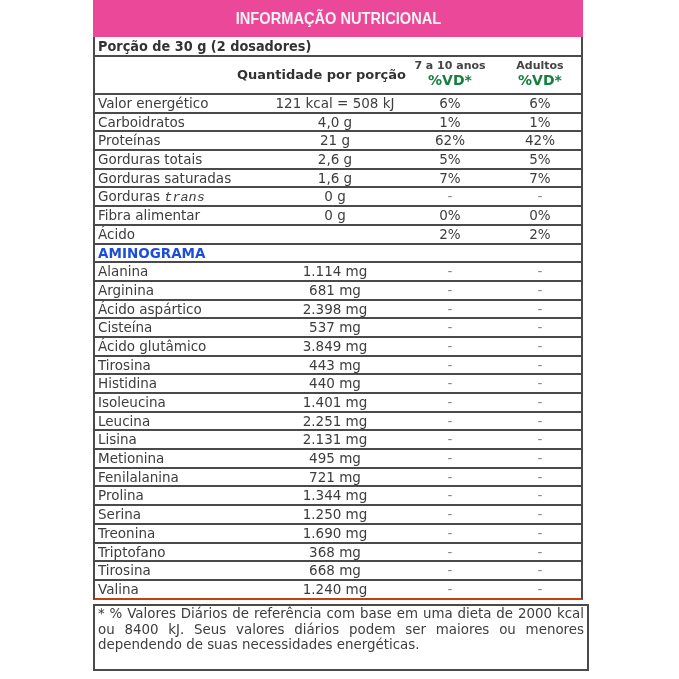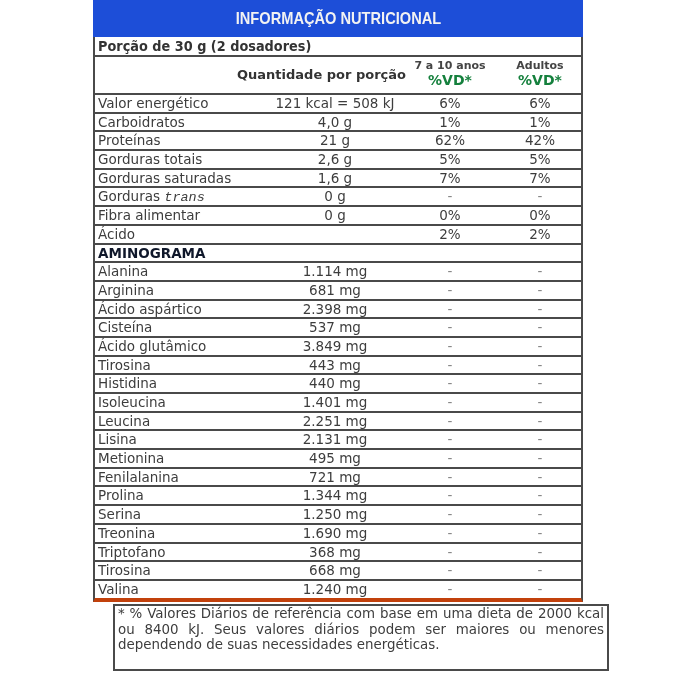--- a/index.html
+++ b/index.html
@@ -1,49 +1,49 @@
 <!DOCTYPE html>
 <html><head>
   <meta charset="utf-8">
   <style>
     html, body { margin: 0; padding: 0; background: #ffffff; }
     body { width: 679px; height: 679px; position: relative; overflow: hidden;
            font-family: "DejaVu Sans", sans-serif; color: #3a3a3a; }
     .label { position: absolute; left: 93px; top: 0; width: 490px; }
-    .title-bar { height: 37px; background: #1d4ed8; color: #f2f2f2;
+    .title-bar { height: 37px; background: #ec4899; color: #f2f2f2;
                  display: flex; align-items: center; justify-content: center;
                  font-family: "Liberation Sans", sans-serif; font-weight: bold;
                  font-size: 17px; letter-spacing: 0px; transform-origin: center; }
     .title-bar span { display: inline-block; transform: scaleX(0.86); }
     .table { border-left: 2px solid #4a4a4a; border-right: 2px solid #4a4a4a;
-             border-bottom: 4px solid #c2410c; }
+             border-bottom: 2px solid #c2410c; }
     .portion { height: 18px; border-bottom: 2px solid #4a4a4a; font-size: 14px;
                line-height: 18px; padding-left: 3px; font-weight: bold; color: #333;
                font-family: "DejaVu Sans", sans-serif; }
     .portion span { display: inline-block; transform: scaleX(0.92); transform-origin: left; }
     .col-head { height: 36px; border-bottom: 2px solid #4a4a4a; position: relative; padding-left: 48px; }
     .col-head .qty { position: absolute; left: 142px; top: 10px; font-weight: bold;
                      font-size: 13px; color: #333; white-space: nowrap; }
     .col-head .c1 { position: absolute; left: 315px; width: 80px; top: 2px; text-align: center;
                     font-size: 11px; font-weight: bold; color: #444; line-height: 14px; }
     .col-head .c2 { position: absolute; left: 405px; width: 80px; top: 2px; text-align: center;
                     font-size: 11px; font-weight: bold; color: #444; line-height: 14px; }
     .col-head .vd { font-size: 14px; font-weight: bold; color: #15803d; }
     .row { height: 16.7px; border-bottom: 2px solid #4a4a4a; position: relative;
            font-size: 13.5px; line-height: 17px; color: #3d3d3d; white-space: nowrap; }
     .row:last-child { border-bottom: none; }
     .row .name { position: absolute; left: 3px; top: 0; }
     .row .amt { position: absolute; left: 160px; width: 160px; text-align: center; top: 0; }
     .row .v1 { position: absolute; left: 315px; width: 80px; text-align: center; top: 0; }
     .row .v2 { position: absolute; left: 405px; width: 80px; text-align: center; top: 0; }
-    .row.section .name { font-weight: bold; color: #0f172a; }
+    .row.section .name { font-weight: bold; color: #1d4ed8; }
     .dash { color: #888; }
     .footnote { position: absolute; left: 93px; top: 604px; width: 486px; height: 63px;
                 border: 2px solid #4a4a4a; padding: 0 3px; box-sizing: content-box;
-                font-size: 13.4px; line-height: 15.5px; color: #3d3d3d; text-align: justify; margin-left: 20px; }
+                font-size: 13.4px; line-height: 15.5px; color: #3d3d3d; text-align: justify; }
     .footnote p { margin: 0; }
     i { font-style: italic; font-family: Liberation Mono, monospace; }
   </style>
 </head>
 <body>
 
 <div class="label">
   <div class="title-bar">
     <span>INFORMAÇÃO NUTRICIONAL</span>
   </div>

